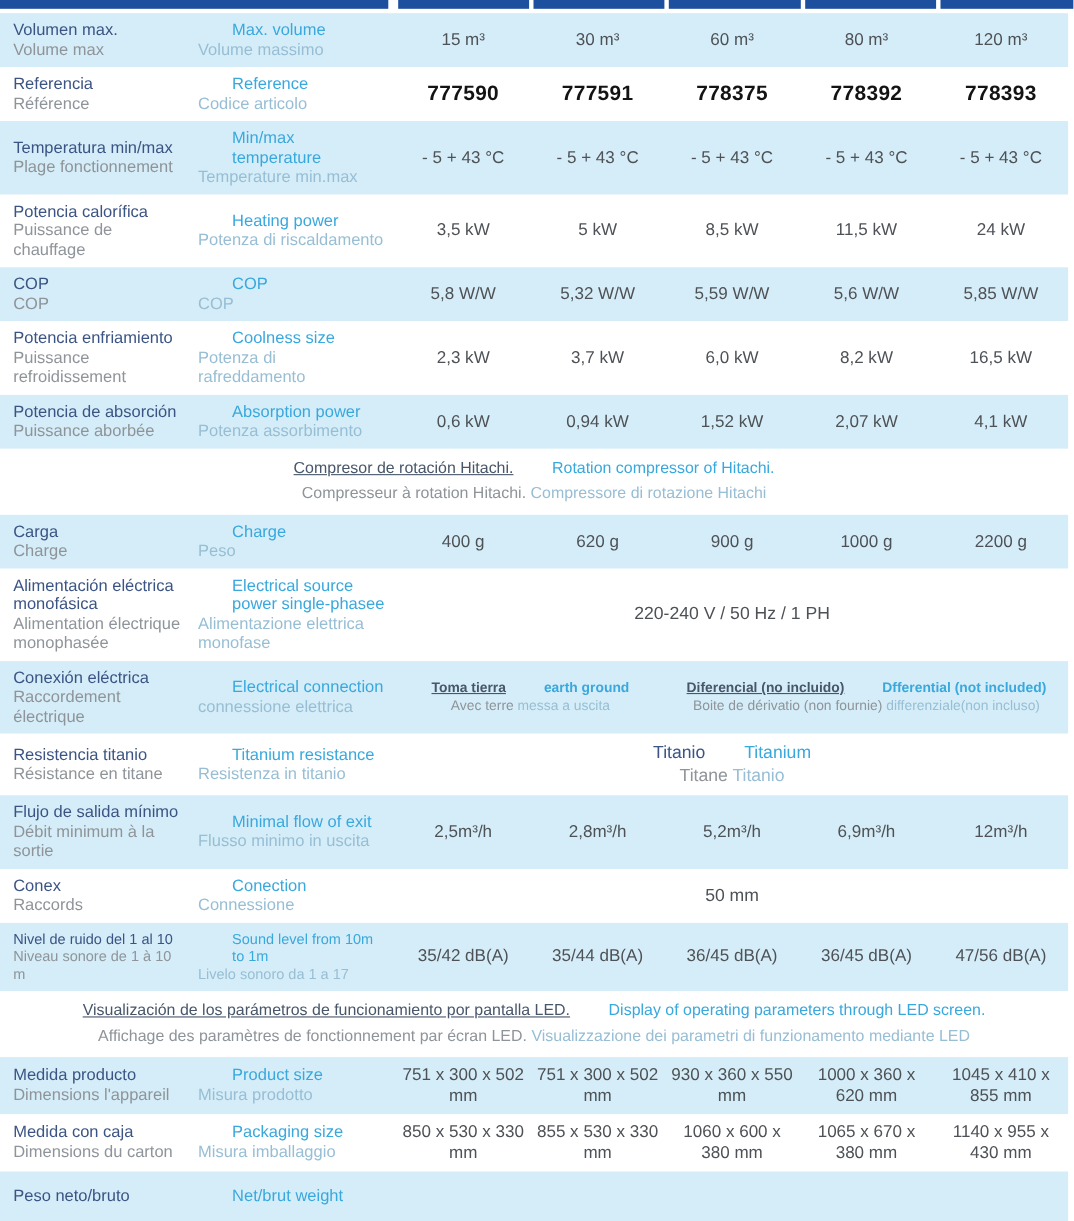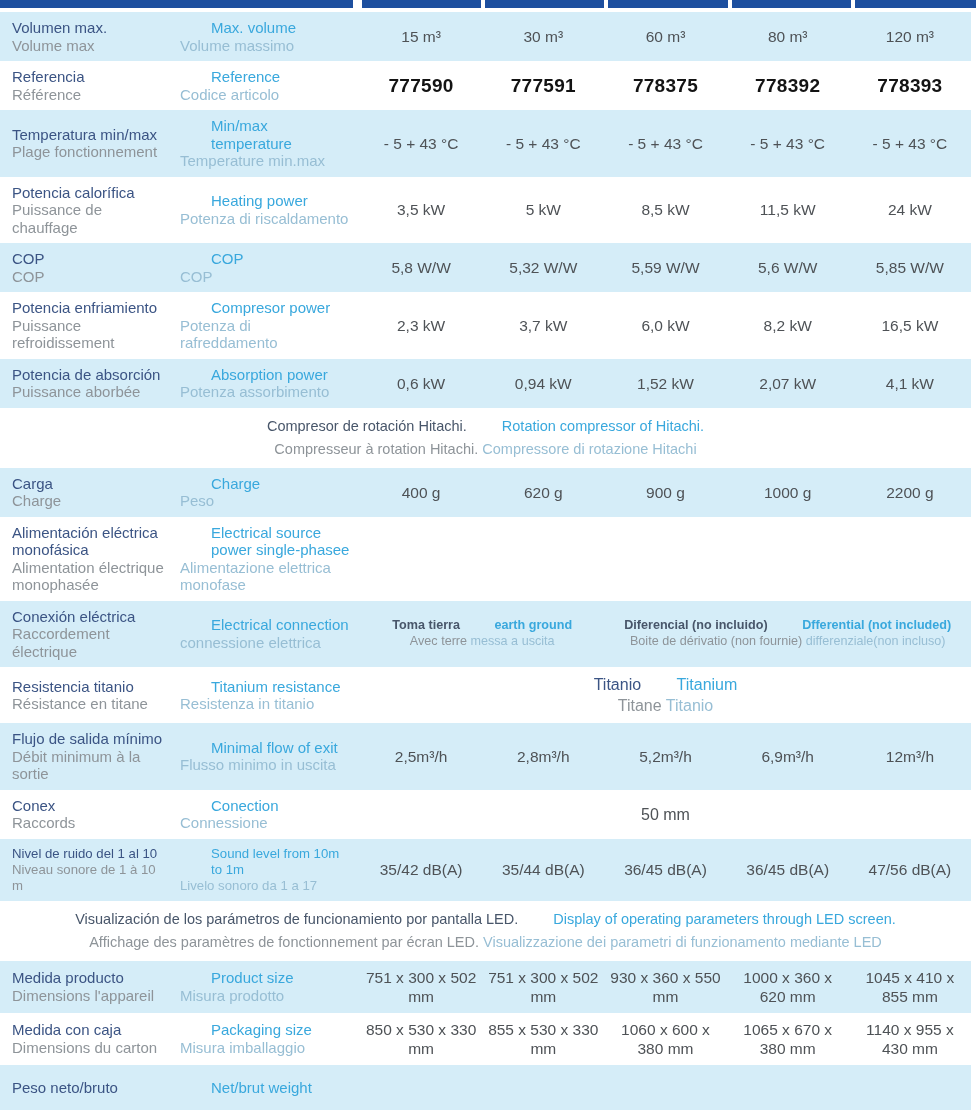--- a/index.html
+++ b/index.html
@@ -60,21 +60,21 @@
   .merged{grid-column:3/8;font-size:16px;}
 
   .rich{grid-column:3/8;display:flex;flex-direction:column;align-items:center;justify-content:center;
         font-size:16px;line-height:21px;text-align:center;}
 
   .m-left{grid-column:3/5;}
   .m-right{grid-column:5/8;}
   .splitcell{display:flex;flex-direction:column;align-items:center;justify-content:center;
              text-align:center;font-size:12.6px;line-height:15.5px;}
   .splitcell .l1{font-weight:600;}
-  .dark{color:var(--notedark);}
+  .dark{color:var(--notedark);text-decoration:underline;}
 
   .note-cell{
     grid-column:1/8;
     display:flex;flex-direction:column;align-items:center;justify-content:center;
     text-align:center;font-size:14.5px;line-height:23px;
   }
 </style>
 </head>
 <body>
 
@@ -162,21 +162,21 @@
         <div class="vcell">5,59 W/W</div>
         <div class="vcell">5,6 W/W</div>
         <div class="vcell">5,85 W/W</div>
       </div>
       <div class="row white">
         <div class="lcell c1">
           <div class="es">Potencia enfriamiento</div>
           <div class="fr">Puissance refroidissement</div>
         </div>
         <div class="lcell c2">
-          <div class="en">Compresor power</div>
+          <div class="en">Coolness size</div>
           <div class="it">Potenza di rafreddamento</div>
         </div>
         <div class="vcell">2,3 kW</div>
         <div class="vcell">3,7 kW</div>
         <div class="vcell">6,0 kW</div>
         <div class="vcell">8,2 kW</div>
         <div class="vcell">16,5 kW</div>
       </div>
       <div class="row blue">
         <div class="lcell c1">
@@ -216,20 +216,21 @@
       </div>
       <div class="row white">
         <div class="lcell c1">
           <div class="es">Alimentación eléctrica monofásica</div>
           <div class="fr">Alimentation électrique monophasée</div>
         </div>
         <div class="lcell c2">
           <div class="en">Electrical source power single-phasee</div>
           <div class="it">Alimentazione elettrica monofase</div>
         </div>
+        <div class="vcell merged">220-240 V / 50 Hz / 1 PH</div>
       </div>
       <div class="row blue">
         <div class="lcell c1">
           <div class="es">Conexión eléctrica</div>
           <div class="fr">Raccordement électrique</div>
         </div>
         <div class="lcell c2">
           <div class="en">Electrical connection</div>
           <div class="it">connessione elettrica</div>
         </div>

